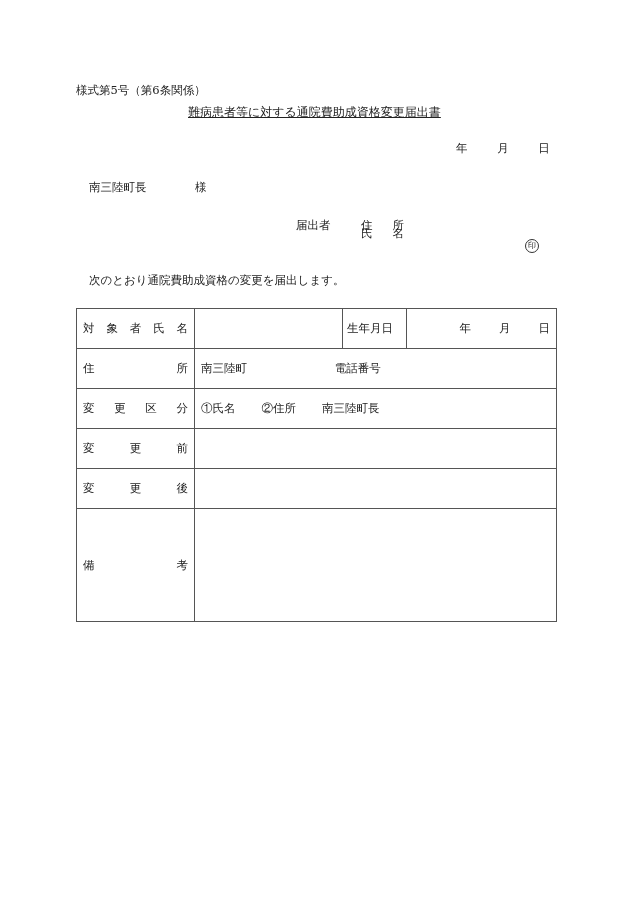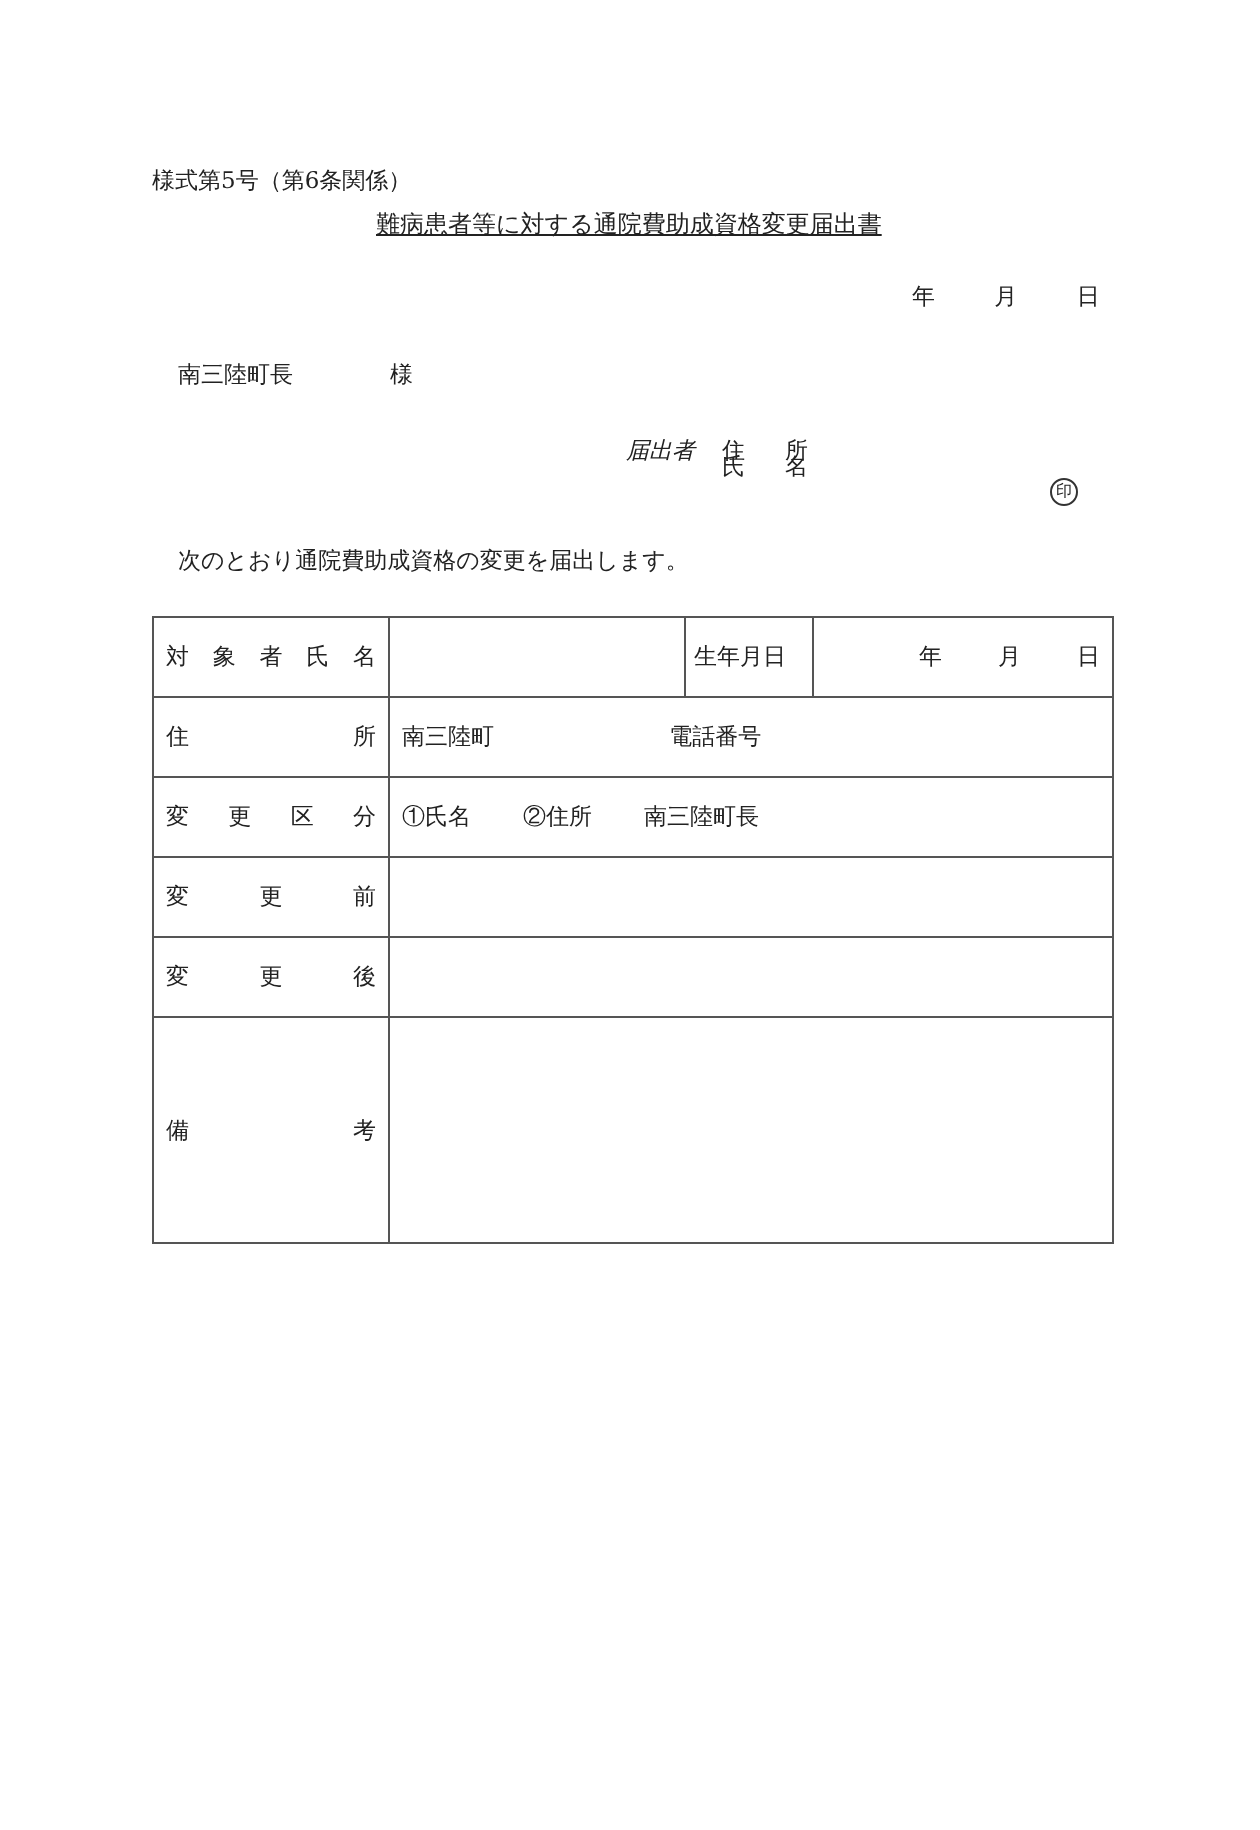--- a/index.html
+++ b/index.html
@@ -25,21 +25,21 @@
 
 <div class="abs" style="left:456px; top:141px;">
   <span>年</span>
   <span style="margin-left:26px;">月</span>
   <span style="margin-left:26px;">日</span>
 </div>
 
 <div class="abs" style="left:89px; top:180px;">南三陸町長</div>
 <div class="abs" style="left:195px; top:180px;">様</div>
 
-<div class="abs" style="left:313px; top:218px;font-style:italic;">届出者</div>
+<div class="abs" style="left:296px; top:218px;">届出者</div>
 <div class="abs" style="left:361px; top:218px;text-align:right;">
   <span>住</span><span style="margin-left:20px;">所</span>
 </div>
 <div class="abs" style="left:361px; top:226px;">
   <span>氏</span><span style="margin-left:20px;">名</span>
 </div>
 <div class="abs" style="left:525px; top:237px;"><span class="seal">印</span></div>
 
 <div class="abs" style="left:89px; top:273px;text-align:center;">次のとおり通院費助成資格の変更を届出します。</div>
 

